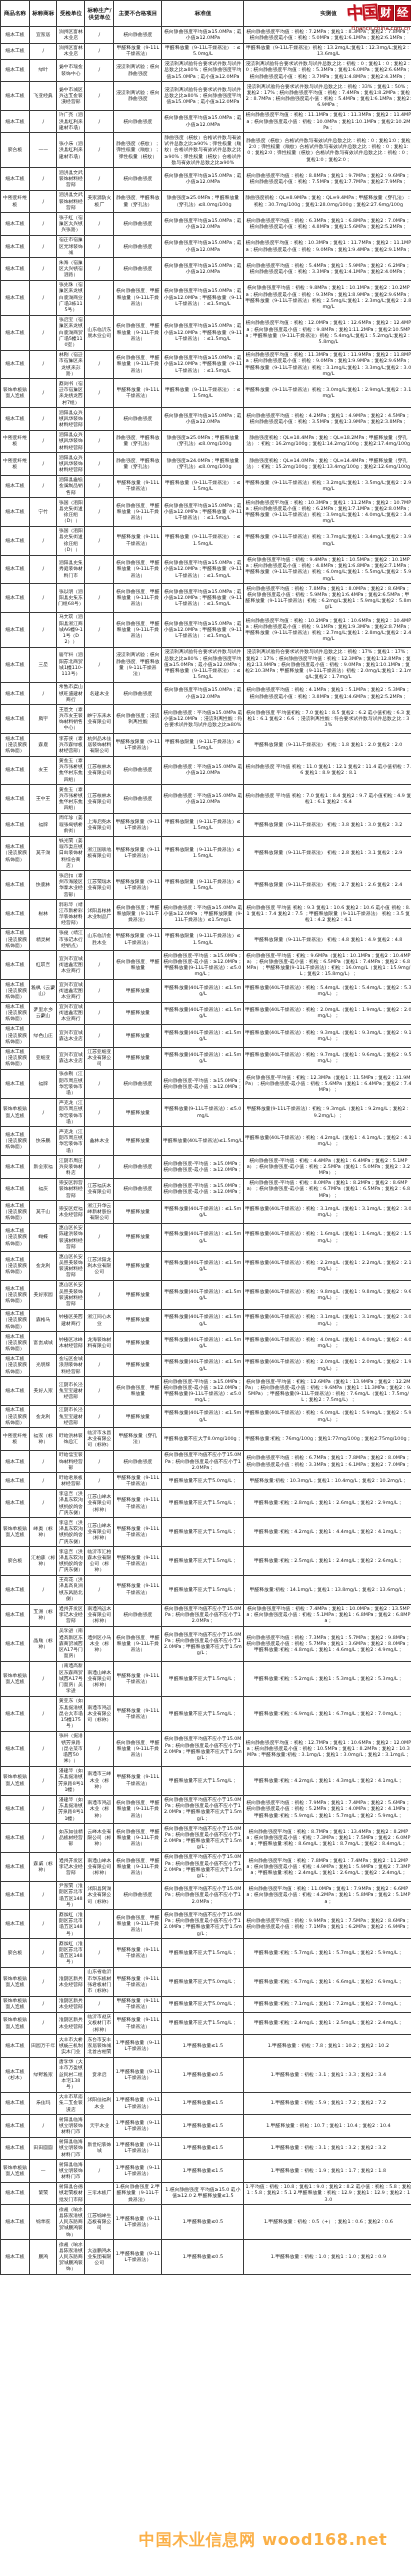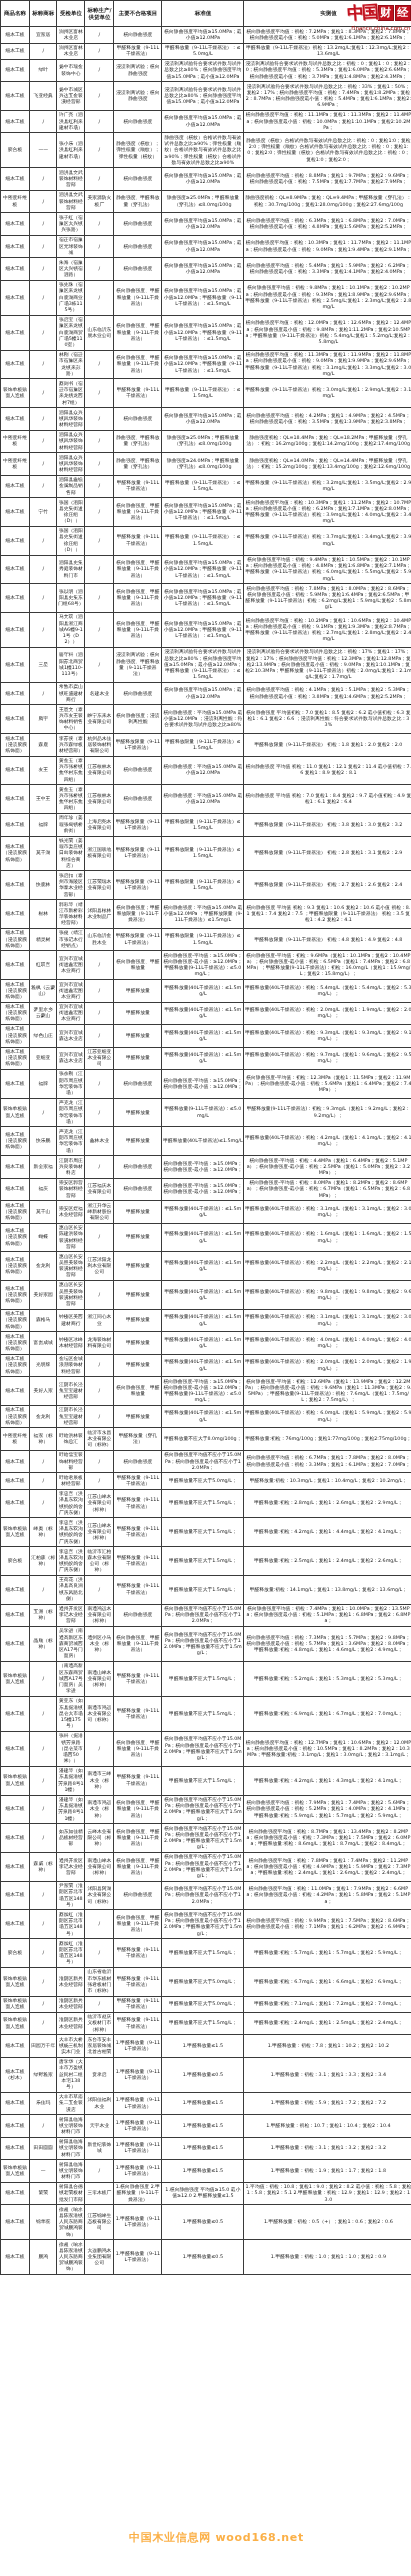--- a/index.html
+++ b/index.html
@@ -14,22 +14,22 @@
   }
   table.results th{font-size:5.5px;font-weight:bold;padding:5.5px 0.7px;background:#fff;}
   .logo{position:absolute;top:1.4px;right:1.4px;width:108px;text-align:right;z-index:5;background:transparent;}
   .logo-row{display:flex;align-items:center;justify-content:flex-end;gap:1.4px;}
   .logo-cn{font-family:"DejaVu Serif",serif;font-weight:bold;color:#c1121f;
            font-size:17px;transform:rotate(-4deg);letter-spacing:-2.1px;text-shadow:0.7px 0.7px 0 #e8898e;}
   .logo-box{display:inline-block;background:#c1121f;color:#fff;font-weight:bold;
             font-size:11px;line-height:13.7px;width:13.7px;height:13.7px;text-align:center;
             border:0.7px solid #8f0d17;}
   .logo-url{font-size:5.5px;color:#a00000;margin-top:0.7px;letter-spacing:0;}
-  .watermark{position:absolute;top:2530px;left:129px;z-index:6;
-             color:rgba(250,165,45,0.88);font-size:11px;font-weight:bold;
+  .watermark{position:absolute;top:2530px;left:139px;z-index:6;
+             color:rgba(250,165,45,0.88);font-size:16px;font-weight:bold;
              letter-spacing:0.7px;white-space:nowrap;}
 </style>
 </head>
 <body>
 
 <div class="page">
 
   <div class="logo">
     <div class="logo-row">
       <span class="logo-cn">中国</span>

